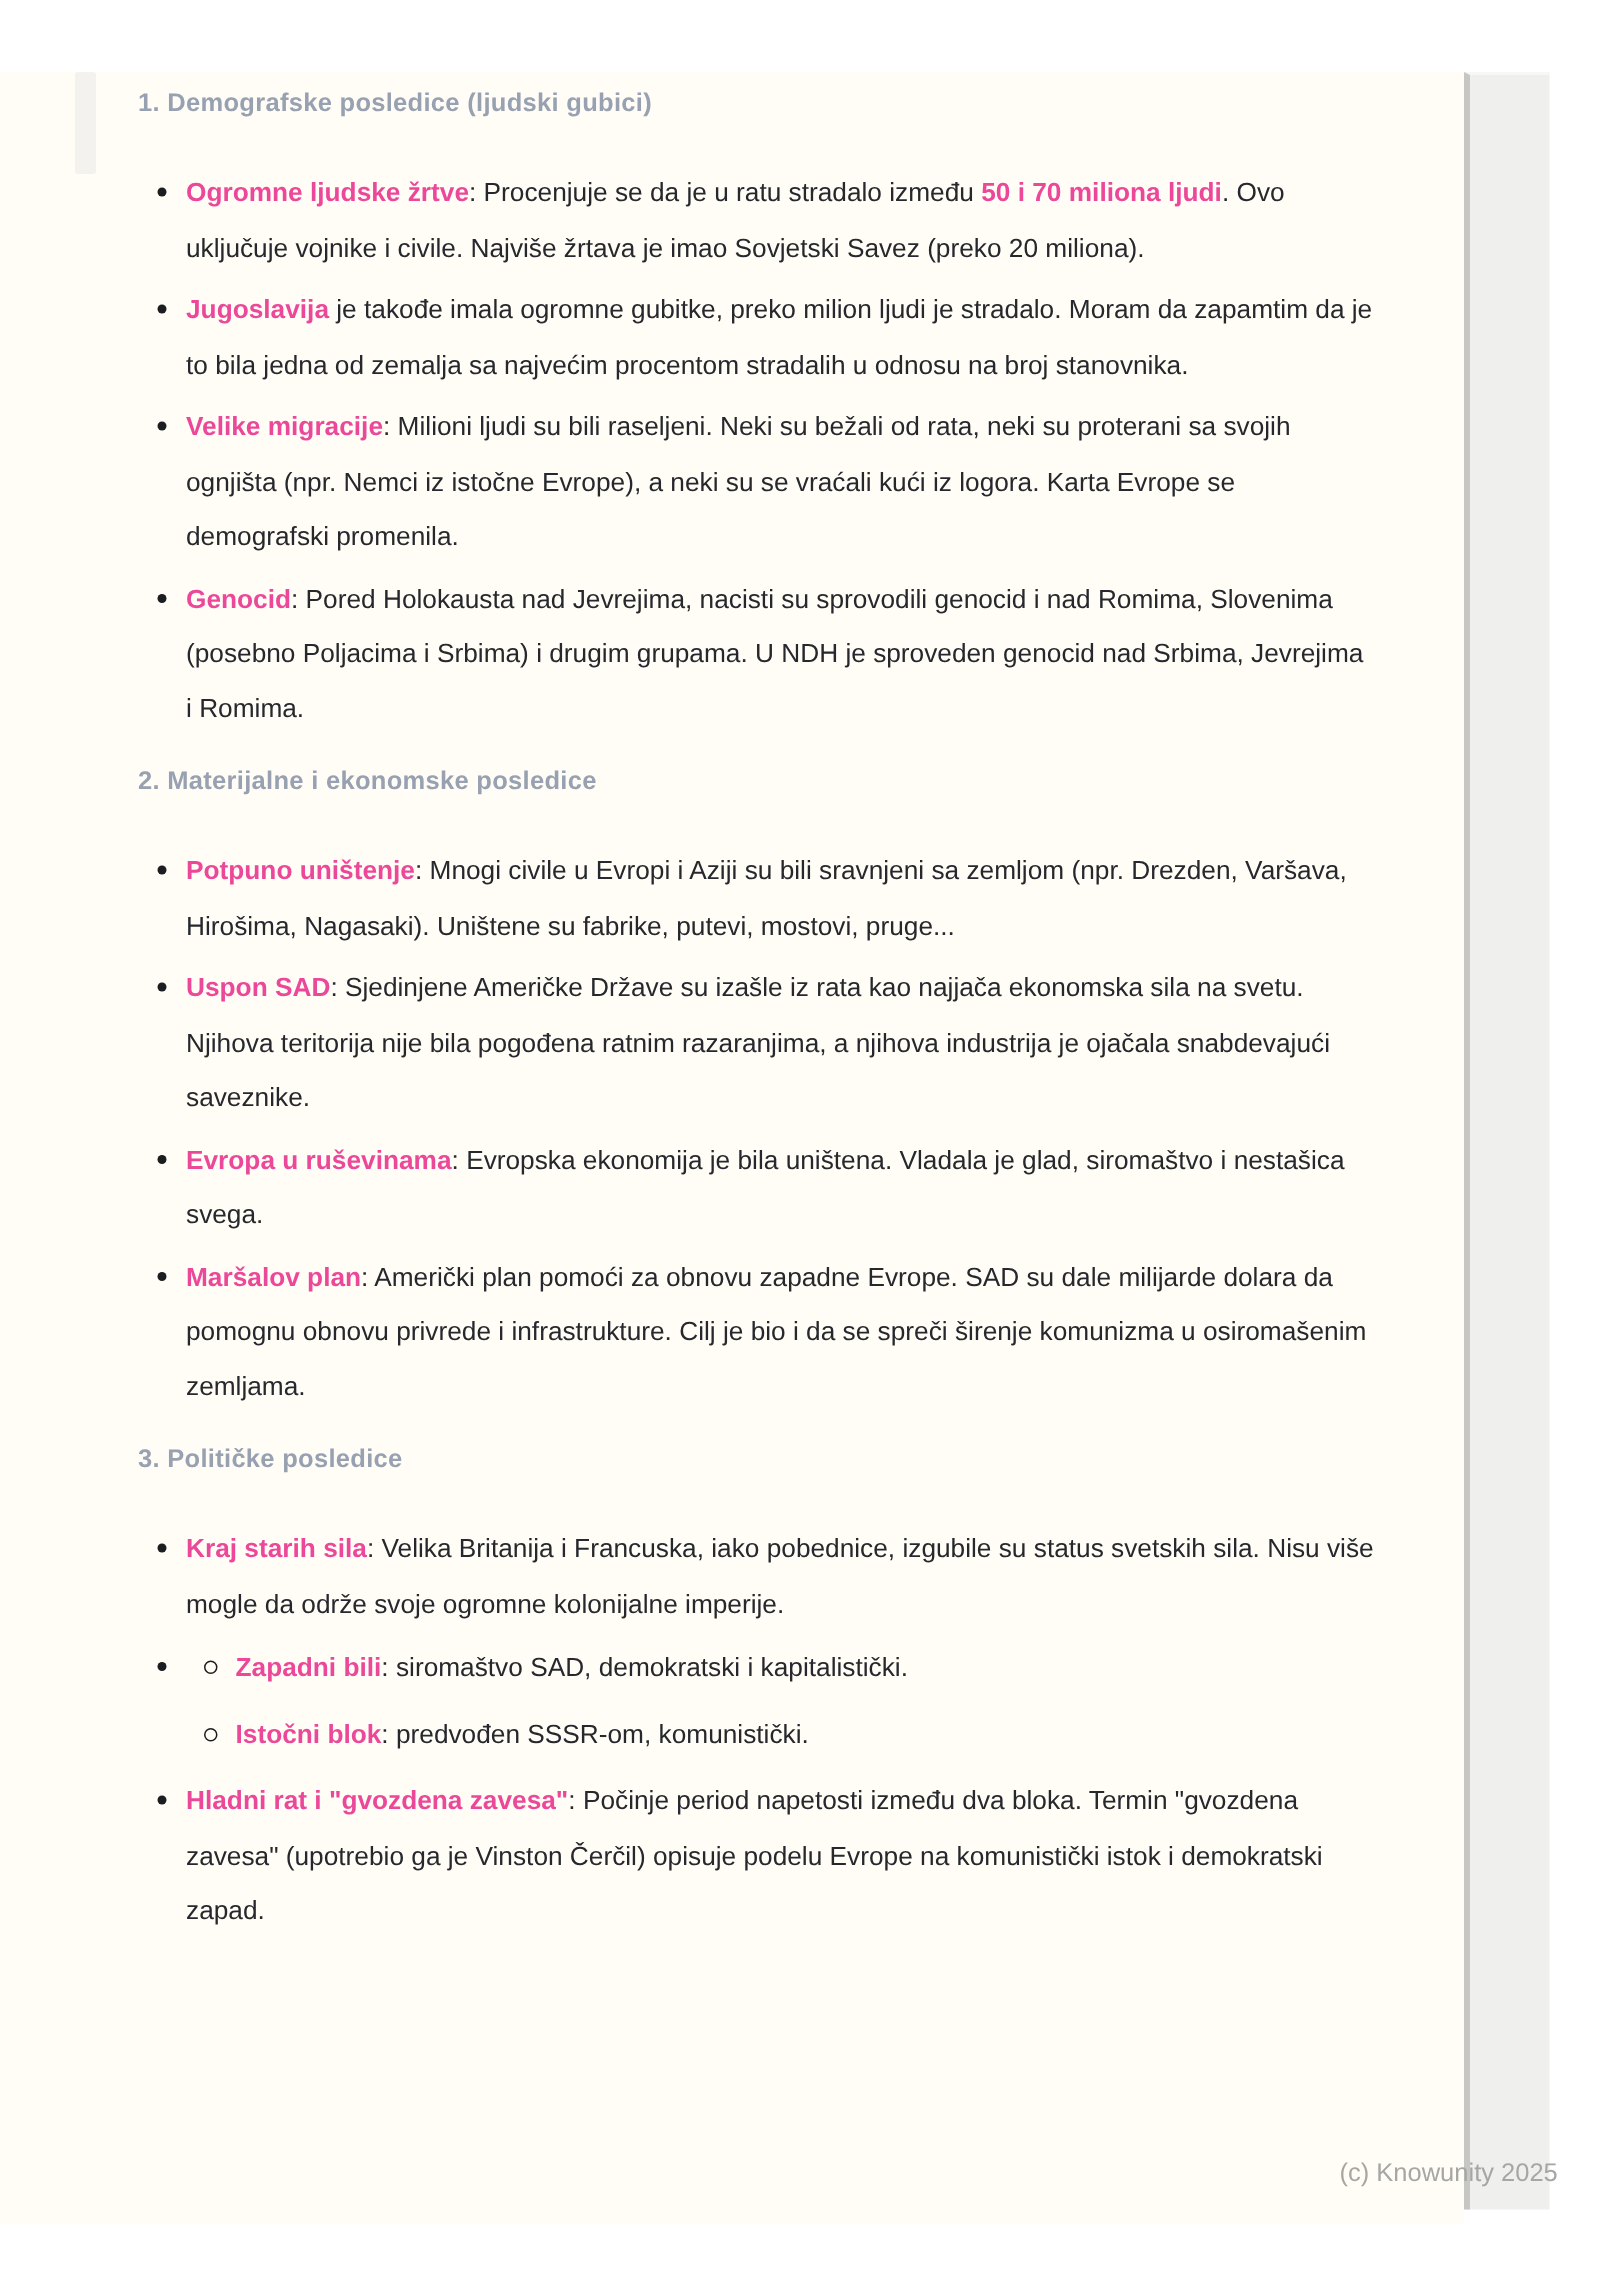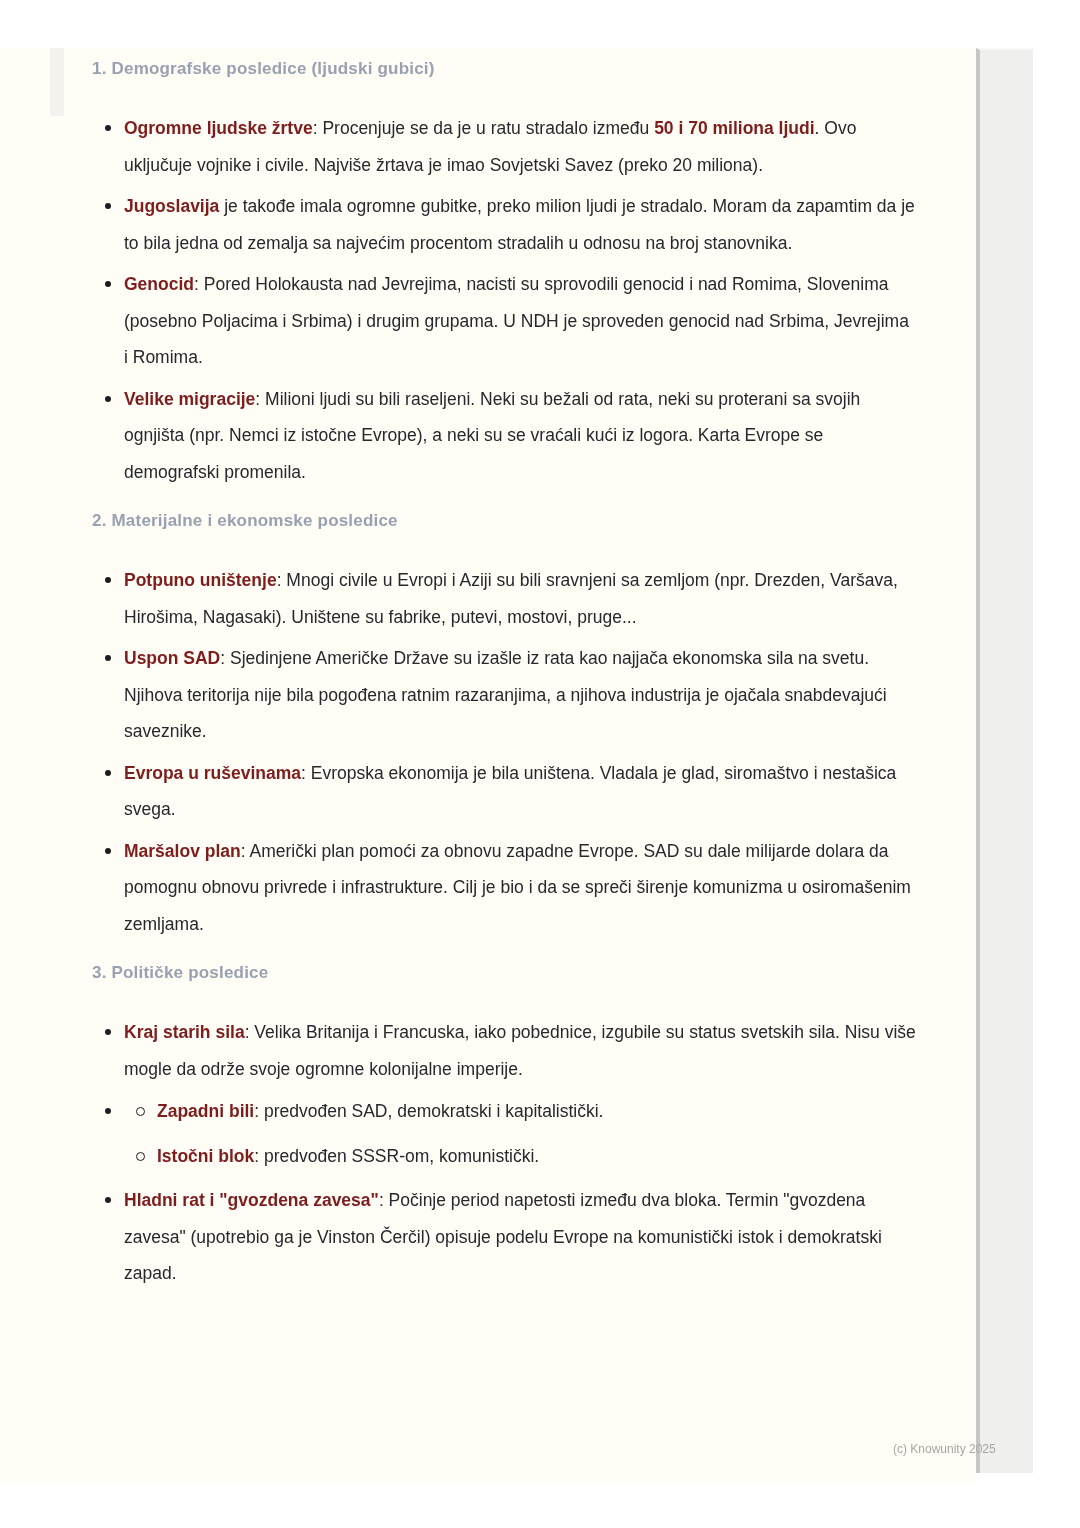--- a/index.html
+++ b/index.html
@@ -71,57 +71,57 @@
   .circle-marker {
     position:absolute; left:12px; top:14px;
     width:7px; height:7px;
     border:1.5px solid #1B1D21;
     border-radius:50%;
     background:transparent;
     box-sizing:content-box;
   }
   .item-text .b {
     font-weight:700;
-    color:#7f1d1d;
+    color:#ec4899;
   }
   .watermark {
     position:absolute; left:893px; top:1441px;
-    font-size:12px;
+    font-size:17px;
     line-height:16px;
     color:#A6A6A4;
     z-index:5;
     white-space:nowrap;
   }
 </style>
 </head>
 <body>
 
 <div class="page-bg"></div>
 <div class="corner-patch"></div>
 <div class="next-page-strip"></div>
 
 <main class="content">
     <h2 class="section-heading">1. Demografske posledice (ljudski gubici)</h2>
     <ul class="bullet-list">
       <li class="list-item"><span class="dot-marker"></span><span class="item-text"><span class="b">Ogromne ljudske žrtve</span><span>: Procenjuje se da je u ratu stradalo između </span><span class="b">50 i 70 miliona ljudi</span><span>. Ovo uključuje vojnike i civile. Najviše žrtava je imao Sovjetski Savez (preko 20 miliona).</span></span></li>
       <li class="list-item"><span class="dot-marker"></span><span class="item-text"><span class="b">Jugoslavija</span><span> je takođe imala ogromne gubitke, preko milion ljudi je stradalo. Moram da zapamtim da je to bila jedna od zemalja sa najvećim procentom stradalih u odnosu na broj stanovnika.</span></span></li>
+      <li class="list-item"><span class="dot-marker"></span><span class="item-text"><span class="b">Velike migracije</span><span>: Milioni ljudi su bili raseljeni. Neki su bežali od rata, neki su proterani sa svojih ognjišta (npr. Nemci iz istočne Evrope), a neki su se vraćali kući iz logora. Karta Evrope se demografski promenila.</span></span></li>
       <li class="list-item"><span class="dot-marker"></span><span class="item-text"><span class="b">Genocid</span><span>: Pored Holokausta nad Jevrejima, nacisti su sprovodili genocid i nad Romima, Slovenima (posebno Poljacima i Srbima) i drugim grupama. U NDH je sproveden genocid nad Srbima, Jevrejima i Romima.</span></span></li>
-      <li class="list-item"><span class="dot-marker"></span><span class="item-text"><span class="b">Velike migracije</span><span>: Milioni ljudi su bili raseljeni. Neki su bežali od rata, neki su proterani sa svojih ognjišta (npr. Nemci iz istočne Evrope), a neki su se vraćali kući iz logora. Karta Evrope se demografski promenila.</span></span></li>
     </ul>
     <h2 class="section-heading">2. Materijalne i ekonomske posledice</h2>
     <ul class="bullet-list">
       <li class="list-item"><span class="dot-marker"></span><span class="item-text"><span class="b">Potpuno uništenje</span><span>: Mnogi civile u Evropi i Aziji su bili sravnjeni sa zemljom (npr. Drezden, Varšava, Hirošima, Nagasaki). Uništene su fabrike, putevi, mostovi, pruge...</span></span></li>
       <li class="list-item"><span class="dot-marker"></span><span class="item-text"><span class="b">Uspon SAD</span><span>: Sjedinjene Američke Države su izašle iz rata kao najjača ekonomska sila na svetu. Njihova teritorija nije bila pogođena ratnim razaranjima, a njihova industrija je ojačala snabdevajući saveznike.</span></span></li>
       <li class="list-item"><span class="dot-marker"></span><span class="item-text"><span class="b">Evropa u ruševinama</span><span>: Evropska ekonomija je bila uništena. Vladala je glad, siromaštvo i nestašica svega.</span></span></li>
       <li class="list-item"><span class="dot-marker"></span><span class="item-text"><span class="b">Maršalov plan</span><span>: Američki plan pomoći za obnovu zapadne Evrope. SAD su dale milijarde dolara da pomognu obnovu privrede i infrastrukture. Cilj je bio i da se spreči širenje komunizma u osiromašenim zemljama.</span></span></li>
     </ul>
     <h2 class="section-heading">3. Političke posledice</h2>
     <ul class="bullet-list">
       <li class="list-item"><span class="dot-marker"></span><span class="item-text"><span class="b">Kraj starih sila</span><span>: Velika Britanija i Francuska, iako pobednice, izgubile su status svetskih sila. Nisu više mogle da održe svoje ogromne kolonijalne imperije.</span></span></li>
       <li class="list-item"><span class="dot-marker"></span><ul class="sub-list" style="margin-top: 6px;">
-          <li class="sub-item"><span class="circle-marker"></span><span class="item-text"><span class="b">Zapadni bili</span><span>: predvođen SAD, demokratski i kapitalistički.</span></span></li>
+          <li class="sub-item"><span class="circle-marker"></span><span class="item-text"><span class="b">Zapadni bili</span><span>: siromaštvo SAD, demokratski i kapitalistički.</span></span></li>
           <li class="sub-item"><span class="circle-marker"></span><span class="item-text"><span class="b">Istočni blok</span><span>: predvođen SSSR-om, komunistički.</span></span></li>
         </ul></li>
       <li class="list-item"><span class="dot-marker"></span><span class="item-text"><span class="b">Hladni rat i "gvozdena zavesa"</span><span>: Počinje period napetosti između dva bloka. Termin "gvozdena zavesa" (upotrebio ga je Vinston Čerčil) opisuje podelu Evrope na komunistički istok i demokratski zapad.</span></span></li>
     </ul>
   </main>
 
 <div class="watermark">(c) Knowunity 2025</div>
 
 </body></html>

